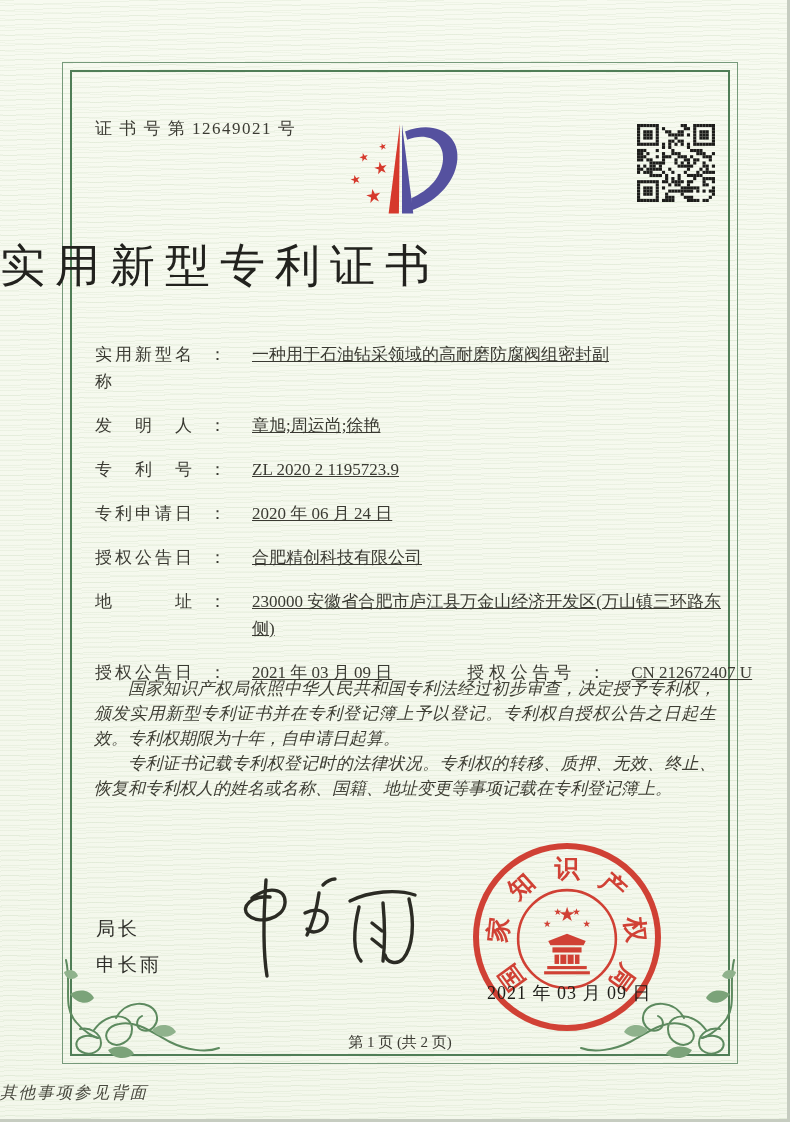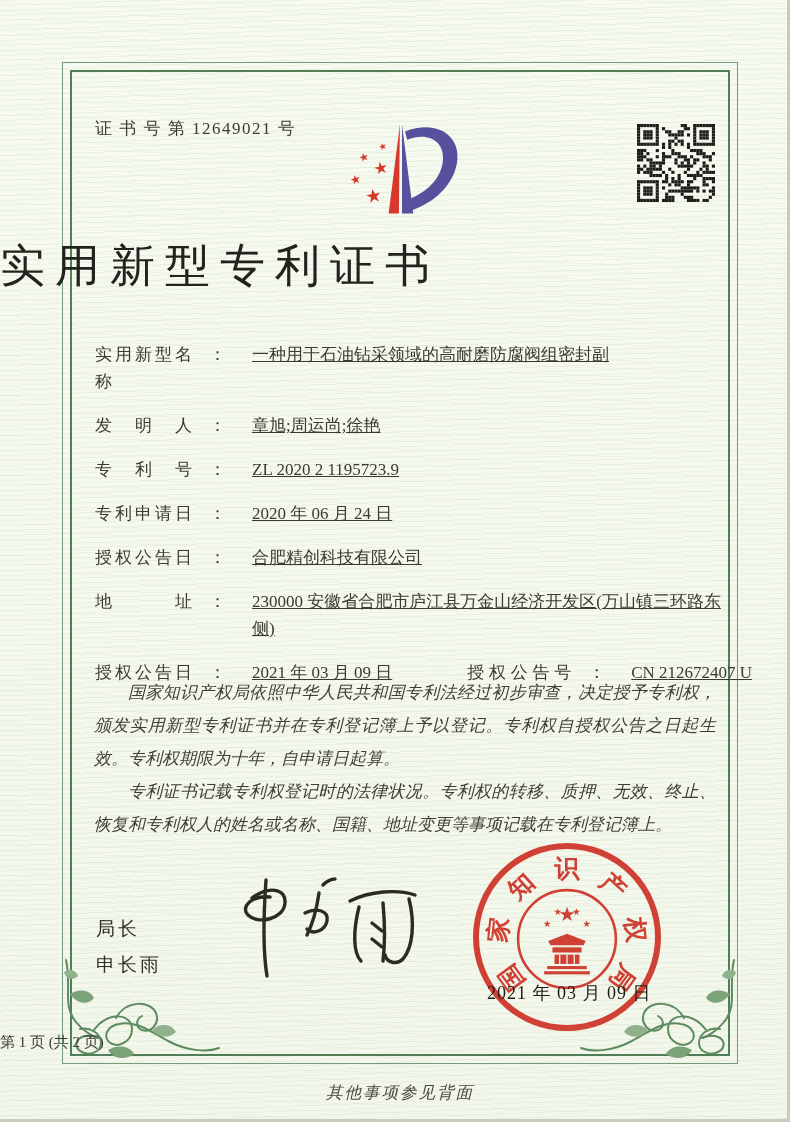--- a/index.html
+++ b/index.html
@@ -35,40 +35,40 @@
     font-size:45px; font-weight:500; letter-spacing:10px; color:#22221e; }
 
   .fields { position:absolute; left:95px; top:341px; width:632px; font-size:17px; color:#3a3a32; }
   .frow { display:flex; margin-bottom:17px; line-height:27px;gap:17px; }
   .flabel { width:97px; flex:none; text-align:justify; text-align-last:justify; }
   .fcolon { flex:none; margin-right:9px; }
   .fvalue { flex:none; max-width:474px;text-decoration:underline; }
   .glabel2 { margin-left:58px; width:104px; }
 
   .paras { position:absolute; left:94px; top:676px; width:622px; font-size:17px;
-    line-height:33px; text-align:justify; color:#3e3e34; font-style:italic; }
+    line-height:25px; text-align:justify; color:#3e3e34; font-style:italic; }
   .paras p { text-indent:2em; }
 
   .signer-title { position:absolute; left:96px; top:916px; font-family:"Liberation Sans","DejaVu Sans",sans-serif;
     font-size:19px; letter-spacing:3px; color:#2e2e29; }
   .signer-name { position:absolute; left:96px; top:952px; font-family:"Liberation Sans","DejaVu Sans",sans-serif;
     font-size:19px; letter-spacing:3px; color:#2e2e29; }
   .signature { position:absolute; left:200px; top:866px; width:235px; height:118px; }
 
   .seal { position:absolute; left:473px; top:843px; width:188px; height:188px; opacity:0.92; }
   .seal-ring-border { position:absolute; inset:0; border:6px solid #ce3226; border-radius:50%; }
   .seal-char { position:absolute; left:50%; top:50%; font-size:25px; font-weight:700; color:#ce3226;
     transform-origin:center; }
   .seal-emblem { position:absolute; left:42px; top:44px; width:104px; height:104px; }
   .seal-date { position:absolute; left:487px; top:981px; font-size:18px; letter-spacing:1px;
     color:#1d1d18; z-index:5; }
 
-  .page-num { position:absolute; left:0; right:0; top:1033px; text-align:left;
+  .page-num { position:absolute; left:0; right:0; top:1033px; text-align:center;
     font-size:15px; color:#3a3a32; }
-  .back-note { position:absolute; left:0; right:0; top:1082px; text-align:center;
+  .back-note { position:absolute; left:0; right:0; top:1082px; text-align:left;
     font-size:16.5px; color:#49493f; font-style:italic; letter-spacing:2px; }
 
   .star { fill:#d6392c; }
 </style>
 </head>
 <body>
 
 <div class="paper">
 
   <div class="frame-outer"></div>

